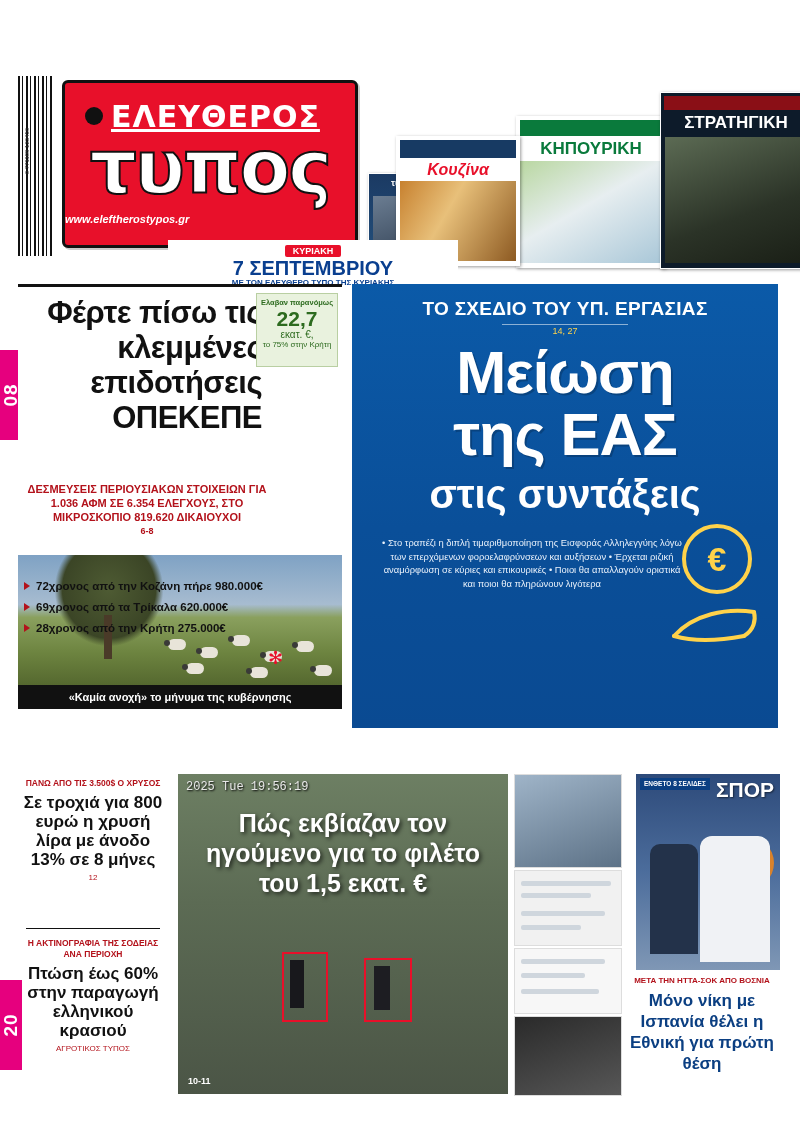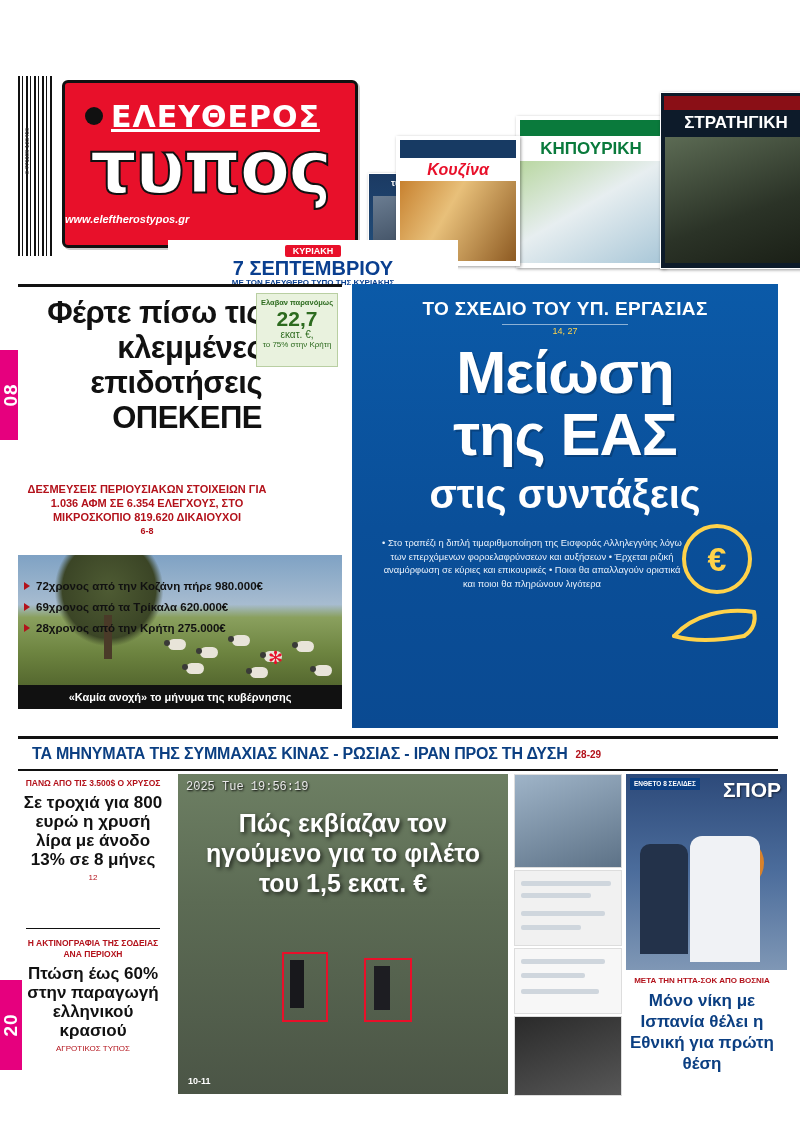--- a/index.html
+++ b/index.html
@@ -137,21 +137,21 @@
 
   .col-thumbs{position:absolute;left:496px;top:0;width:106px;height:320px;}
   .thumb{position:absolute;left:0;width:106px;border:1px solid #ddd;overflow:hidden;}
   #th1{top:0;height:92px;background:linear-gradient(160deg,#9fb4c8,#5d7287);}
   #th2{top:96px;height:74px;background:#f1f1f1;}
   #th3{top:174px;height:64px;background:#f7f7f7;}
   #th4{top:242px;height:78px;background:linear-gradient(160deg,#2a2a2a,#575757);}
   .th-line{position:absolute;left:6px;height:5px;background:#cfd6dd;border-radius:2px;}
 
   .col-right{position:absolute;left:608px;top:0;width:152px;height:320px;}
-  .sport-img{position:absolute;left:0;top:0;width:161px;height:196px;
+  .sport-img{position:absolute;left:10px;top:0;width:144px;height:196px;
      background:linear-gradient(180deg,#2d4a7a 0%,#4c6d9c 50%,#7f97b5 100%);overflow:hidden;}
   .sport-tag{position:absolute;left:4px;top:4px;background:#0b3f82;color:#fff;font-size:6.5px;
      font-weight:bold;padding:2px 4px;line-height:8px;text-align:center;}
   .sport-word{position:absolute;right:6px;top:4px;color:#fff;font-weight:bold;font-size:21px;
      text-shadow:1px 1px 2px #0008;}
   .sport-kick{position:absolute;left:0;top:202px;width:152px;text-align:center;color:#b3121b;
      font-size:8px;font-weight:bold;}
   .sport-head{position:absolute;left:0;top:216px;width:152px;text-align:center;color:#0b3f82;
      font-weight:bold;font-size:17px;line-height:21px;}
 </style>
@@ -254,24 +254,20 @@
     <div class="lm-h2">στις συντάξεις</div>
     <div class="lm-body">• Στο τραπέζι η διπλή τιμαριθμοποίηση της Εισφοράς Αλληλεγγύης λόγω των επερχόμενων φοροελαφρύνσεων και αυξήσεων • Έρχεται ριζική αναμόρφωση σε κύριες και επικουρικές • Ποιοι θα απαλλαγούν οριστικά και ποιοι θα πληρώνουν λιγότερα</div>
     <div class="euro">€</div>
     <svg class="hand" viewBox="0 0 92 52">
       <path d="M6 40 C26 18 58 12 86 16" stroke="#ffd24a" stroke-width="4" fill="none" stroke-linecap="round"></path>
       <path d="M6 40 C20 44 44 46 76 40" stroke="#ffd24a" stroke-width="4" fill="none" stroke-linecap="round"></path>
       <path d="M76 40 C86 34 88 24 86 16" stroke="#ffd24a" stroke-width="4" fill="none" stroke-linecap="round"></path>
     </svg>
   </div>
 
-  <div class="band">
-    <div class="band-txt">ΤΑ ΜΗΝΥΜΑΤΑ ΤΗΣ ΣΥΜΜΑΧΙΑΣ ΚΙΝΑΣ - ΡΩΣΙΑΣ - ΙΡΑΝ ΠΡΟΣ ΤΗ ΔΥΣΗ</div>
-    <div class="band-pg">28-29</div>
-  </div>
 
   <div class="bot">
 
     <div class="col-left">
       <div class="cl-box" style="top:4px;">
         <div class="cl-kick">ΠΑΝΩ ΑΠΟ ΤΙΣ 3.500$ Ο ΧΡΥΣΟΣ</div>
         <div class="cl-head">Σε τροχιά για 800 ευρώ η χρυσή λίρα με άνοδο 13% σε 8 μήνες</div>
         <div class="cl-pg">12</div>
       </div>
       <div class="cl-div" style="top:154px;"></div>

